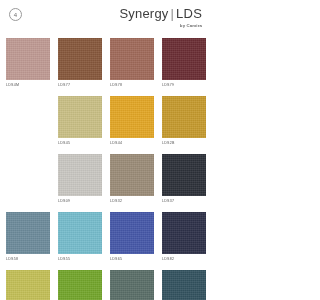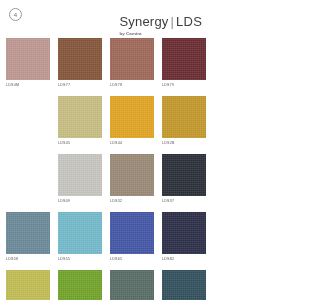--- a/index.html
+++ b/index.html
@@ -39,21 +39,22 @@
     align-items: center;
     justify-content: center;
     font-size: 6px;
     line-height: 1;
     color: #6f6f6f;
     box-sizing: border-box;
   }
   .title-block {
     position: absolute;
     right: 8px;
-    top: 14px;
+    top: 6px;
+    text-align: right;
   }
   .brand-title {
     font-size: 13px;
     line-height: 15px;
     color: #3d3d3d;
     letter-spacing: 0.2px;
     white-space: nowrap;
   }
   .brand-sep {
     color: #8d8d8d;

